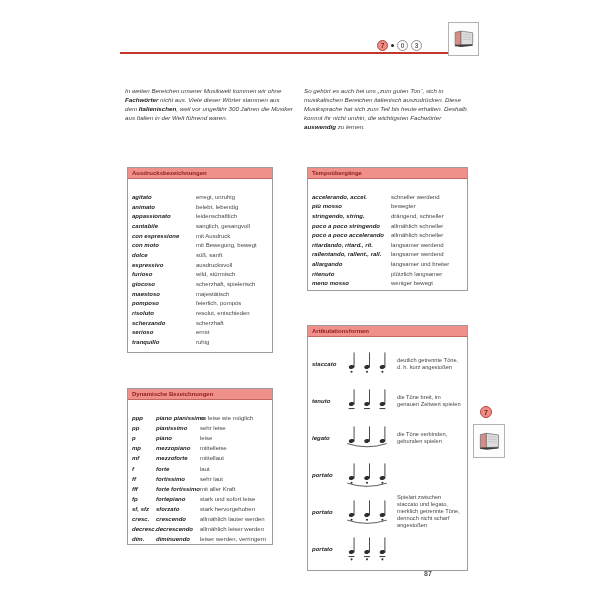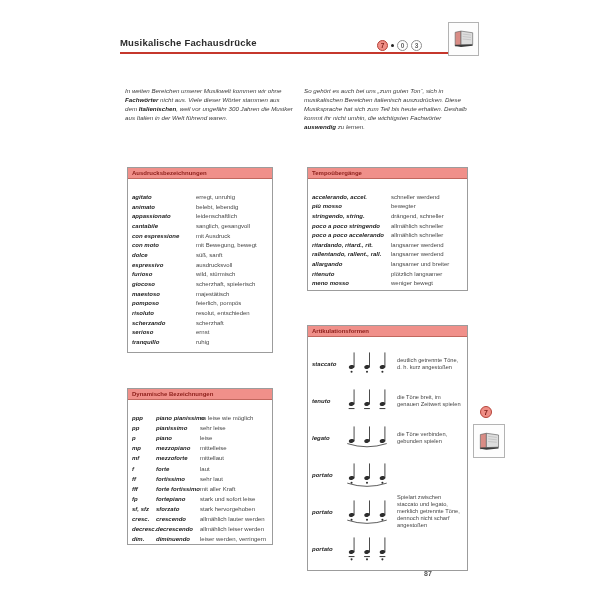--- a/index.html
+++ b/index.html
@@ -67,21 +67,20 @@
     color:#7d1d17;font-size:7px;font-weight:bold;
     display:flex;align-items:center;justify-content:center;
   }
   .page-num{position:absolute;left:424px;top:570px;font-size:7px;font-weight:bold;color:#555;}
 </style>
 </head>
 <body>
 
 <div class="page">
 
-  <h1 class="page-title">Musikalische Fachausdrücke</h1>
   <div class="title-rule"></div>
 
   <div class="badges">
     <span class="badge filled">7</span>
     <span class="sep-dot"></span>
     <span class="badge outline">0</span>
     <span class="badge outline">3</span>
   </div>
 
   <div class="book-box hdr">

